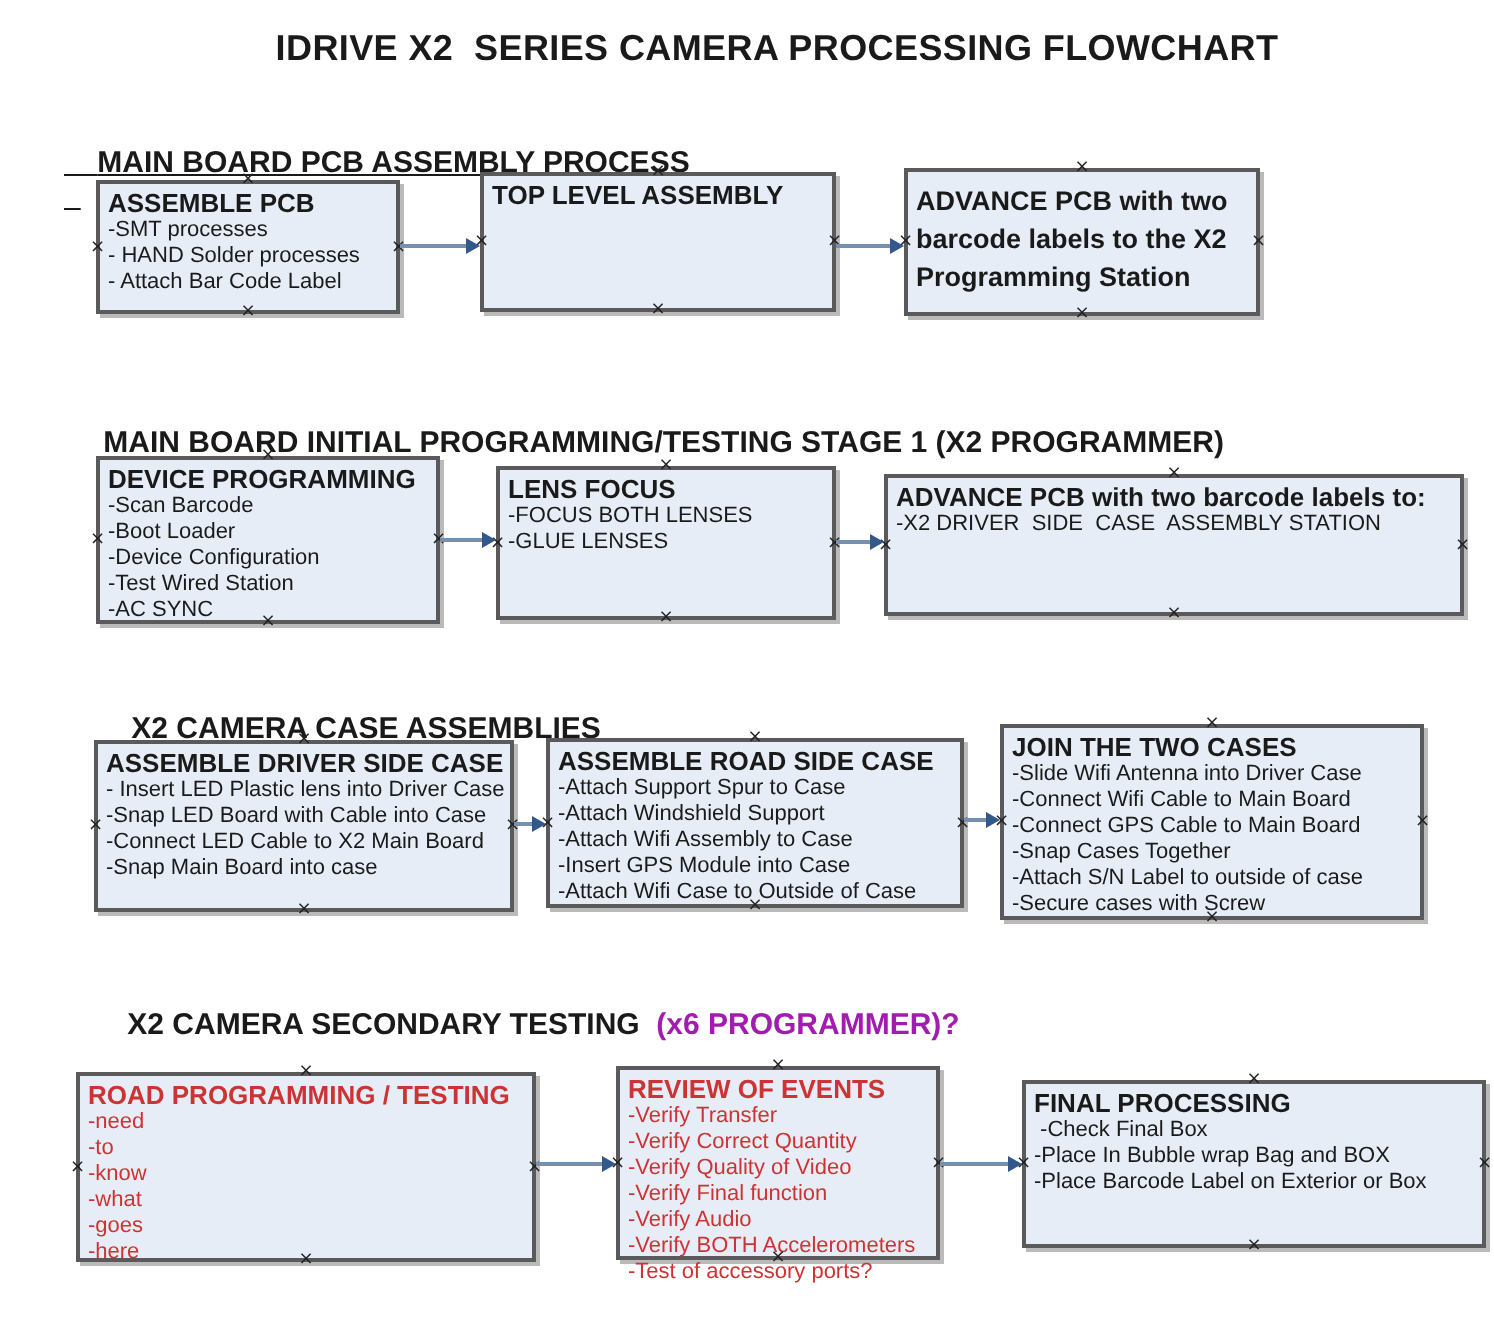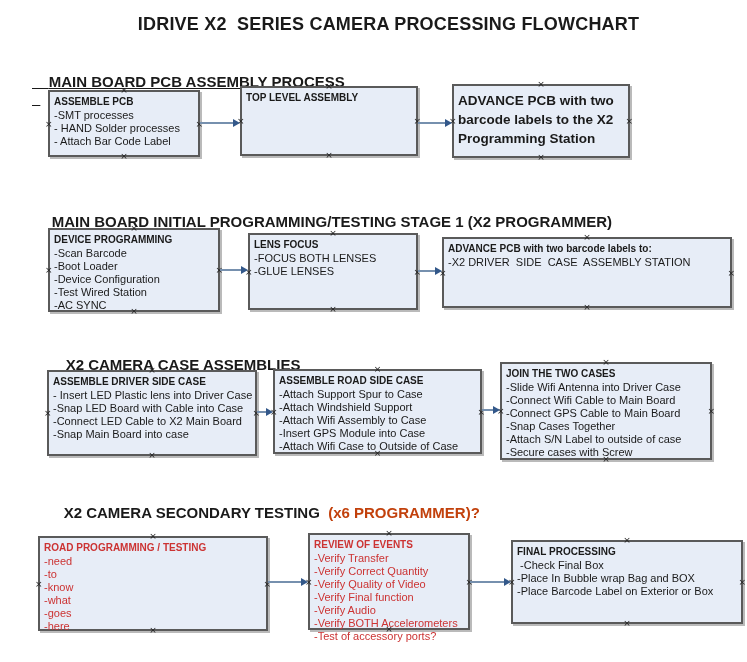--- a/index.html
+++ b/index.html
@@ -1,23 +1,23 @@
 <!DOCTYPE html>
 <html><head>
 <meta charset="utf-8">
 <style>
   html,body{margin:0;padding:0;background:#ffffff;}
   body{width:747px;height:662px;font-family:"Liberation Sans",sans-serif;color:#1a1a1a;}
   .canvas{position:relative;width:747px;height:662px;background:#fff;overflow:hidden;margin-left:15px;}
   .page-title{position:absolute;left:0;right:0;top:14px;text-align:center;font-size:18px;font-weight:bold;letter-spacing:.2px;white-space:pre;}
   .sec-heading{position:absolute;font-size:15px;font-weight:bold;white-space:pre;}
-  .sec-heading .red-part{color:#c2410c;}
+  .sec-heading .red-part{color:#a21caf;}
   .fbox{position:absolute;box-sizing:border-box;background:#e7edf7;border:2px solid #5a5a5a;
         box-shadow:2px 2px 0 rgba(130,130,130,.55);padding:2px 3px 0 4px;}
-  .fbox-title{font-size:10px;font-weight:bold;line-height:15px;white-space:nowrap;}
+  .fbox-title{font-size:13px;font-weight:bold;line-height:15px;white-space:nowrap;}
   .fbox.wrap-title .fbox-title{white-space:normal;line-height:19px;padding-top:3px;font-size:13.5px;}
   .fbox-item{font-size:11px;line-height:13px;white-space:pre;}
   .fbox.red .fbox-title,.fbox.red .fbox-item{color:#cc3333;}
   .handle{position:absolute;font-size:9px;line-height:6px;color:#222;font-family:"DejaVu Sans",sans-serif;}
   .handle.top{top:-5px;left:50%;transform:translateX(-50%);}
   .handle.bottom{bottom:-4px;left:50%;transform:translateX(-50%);}
   .handle.left{left:-5px;top:50%;transform:translateY(-50%);}
   .handle.right{right:-5px;top:50%;transform:translateY(-50%);}
   .arrow{position:absolute;height:8px;}
   .arrow .line{position:absolute;left:0;right:5px;top:3px;height:2px;background:#7690ae;}

